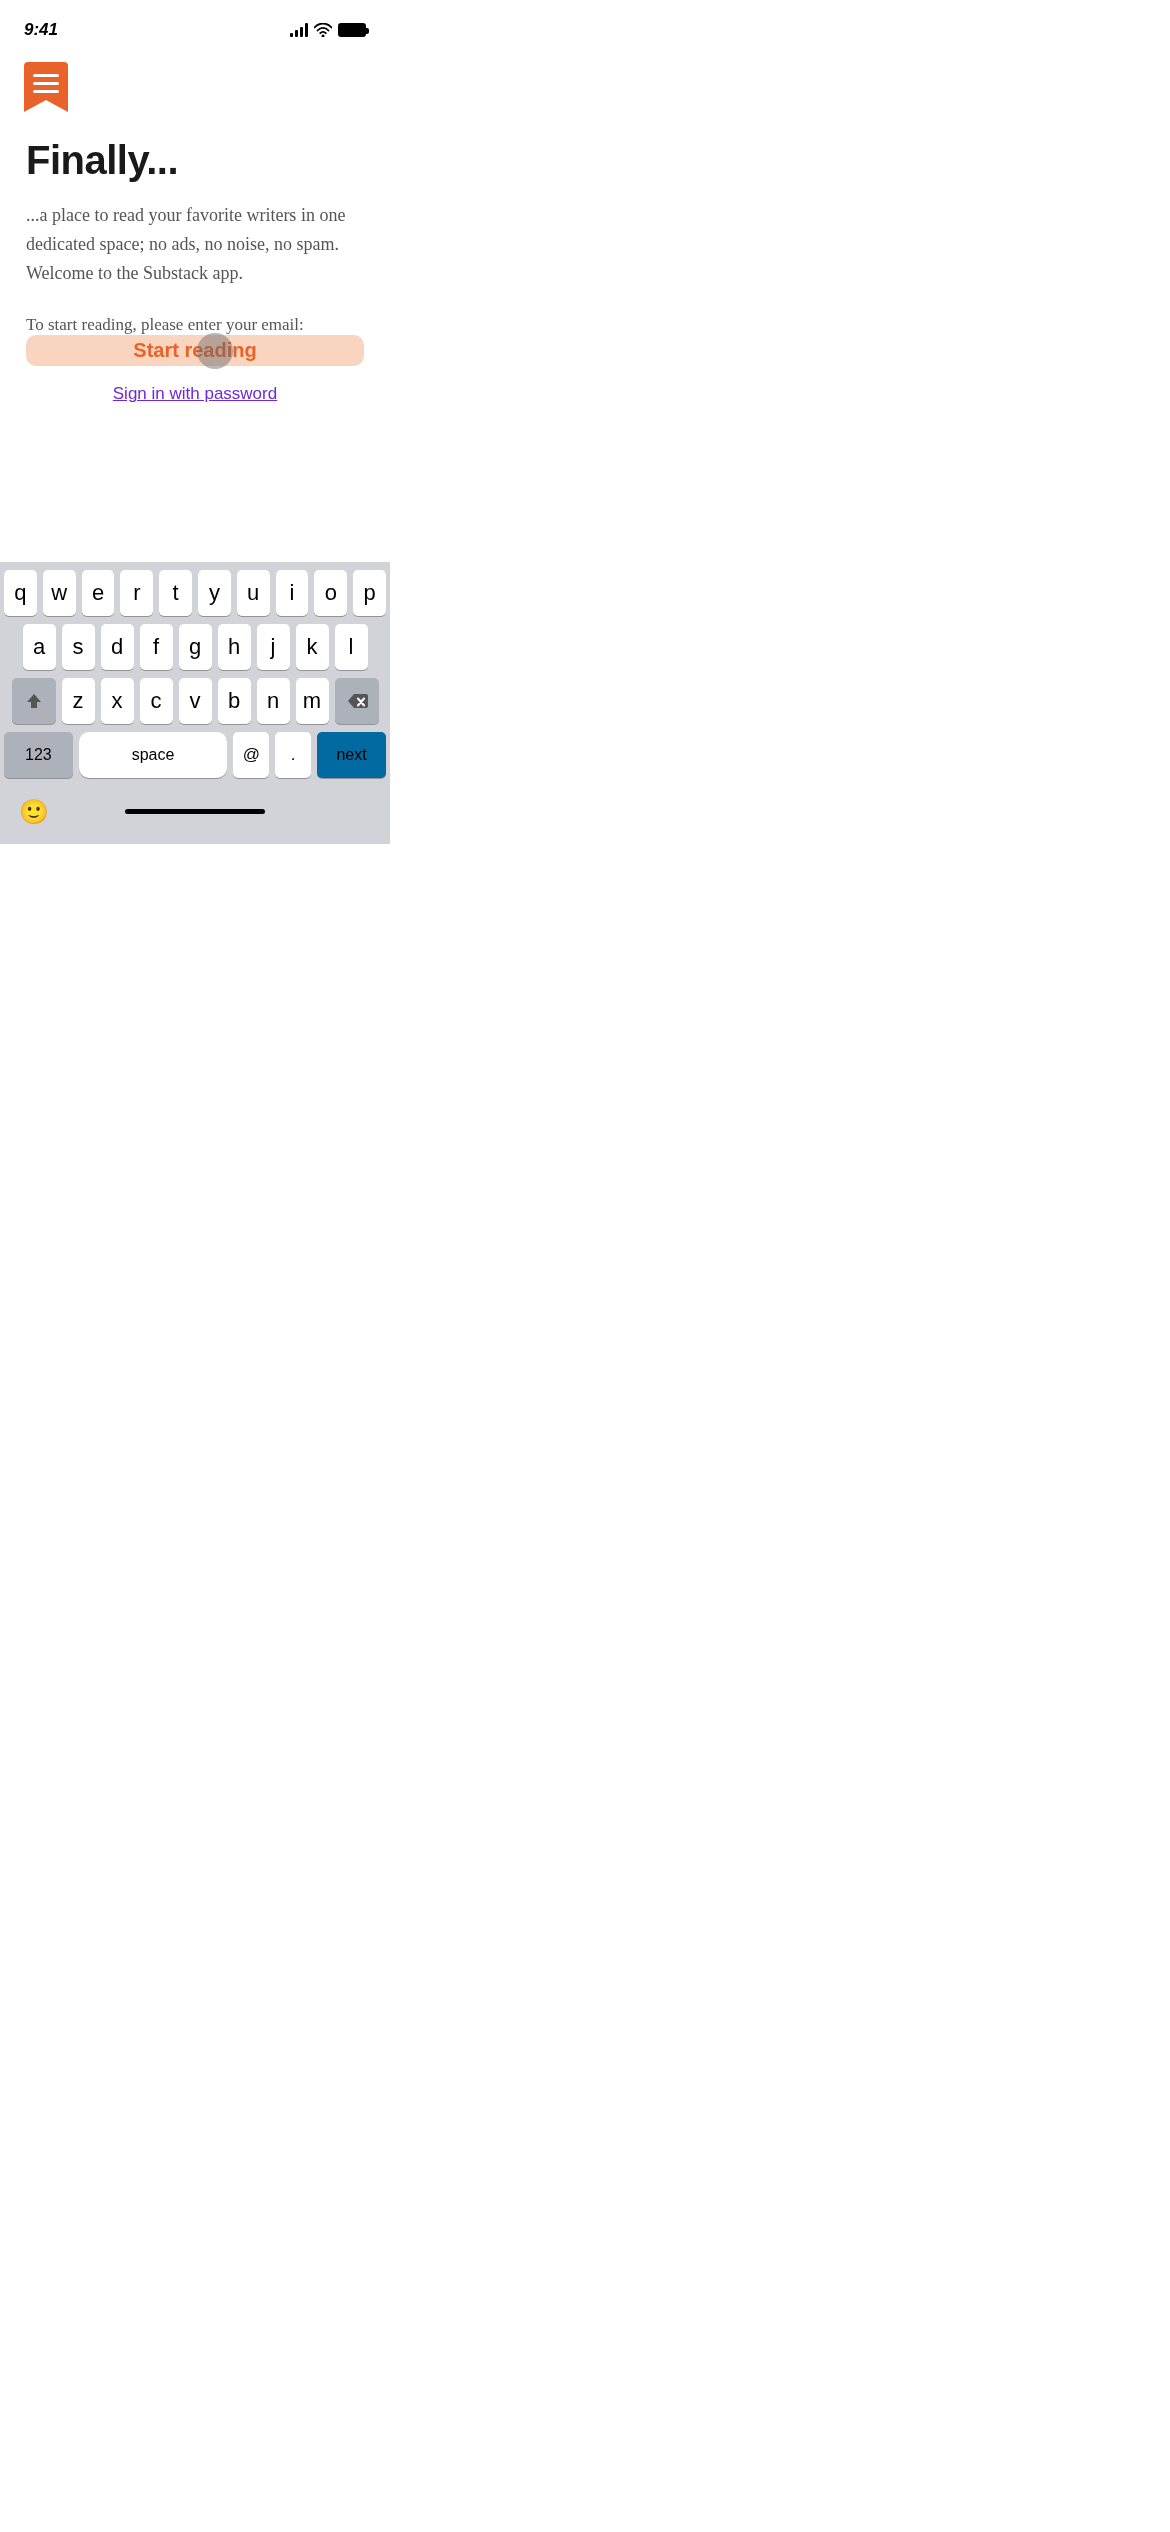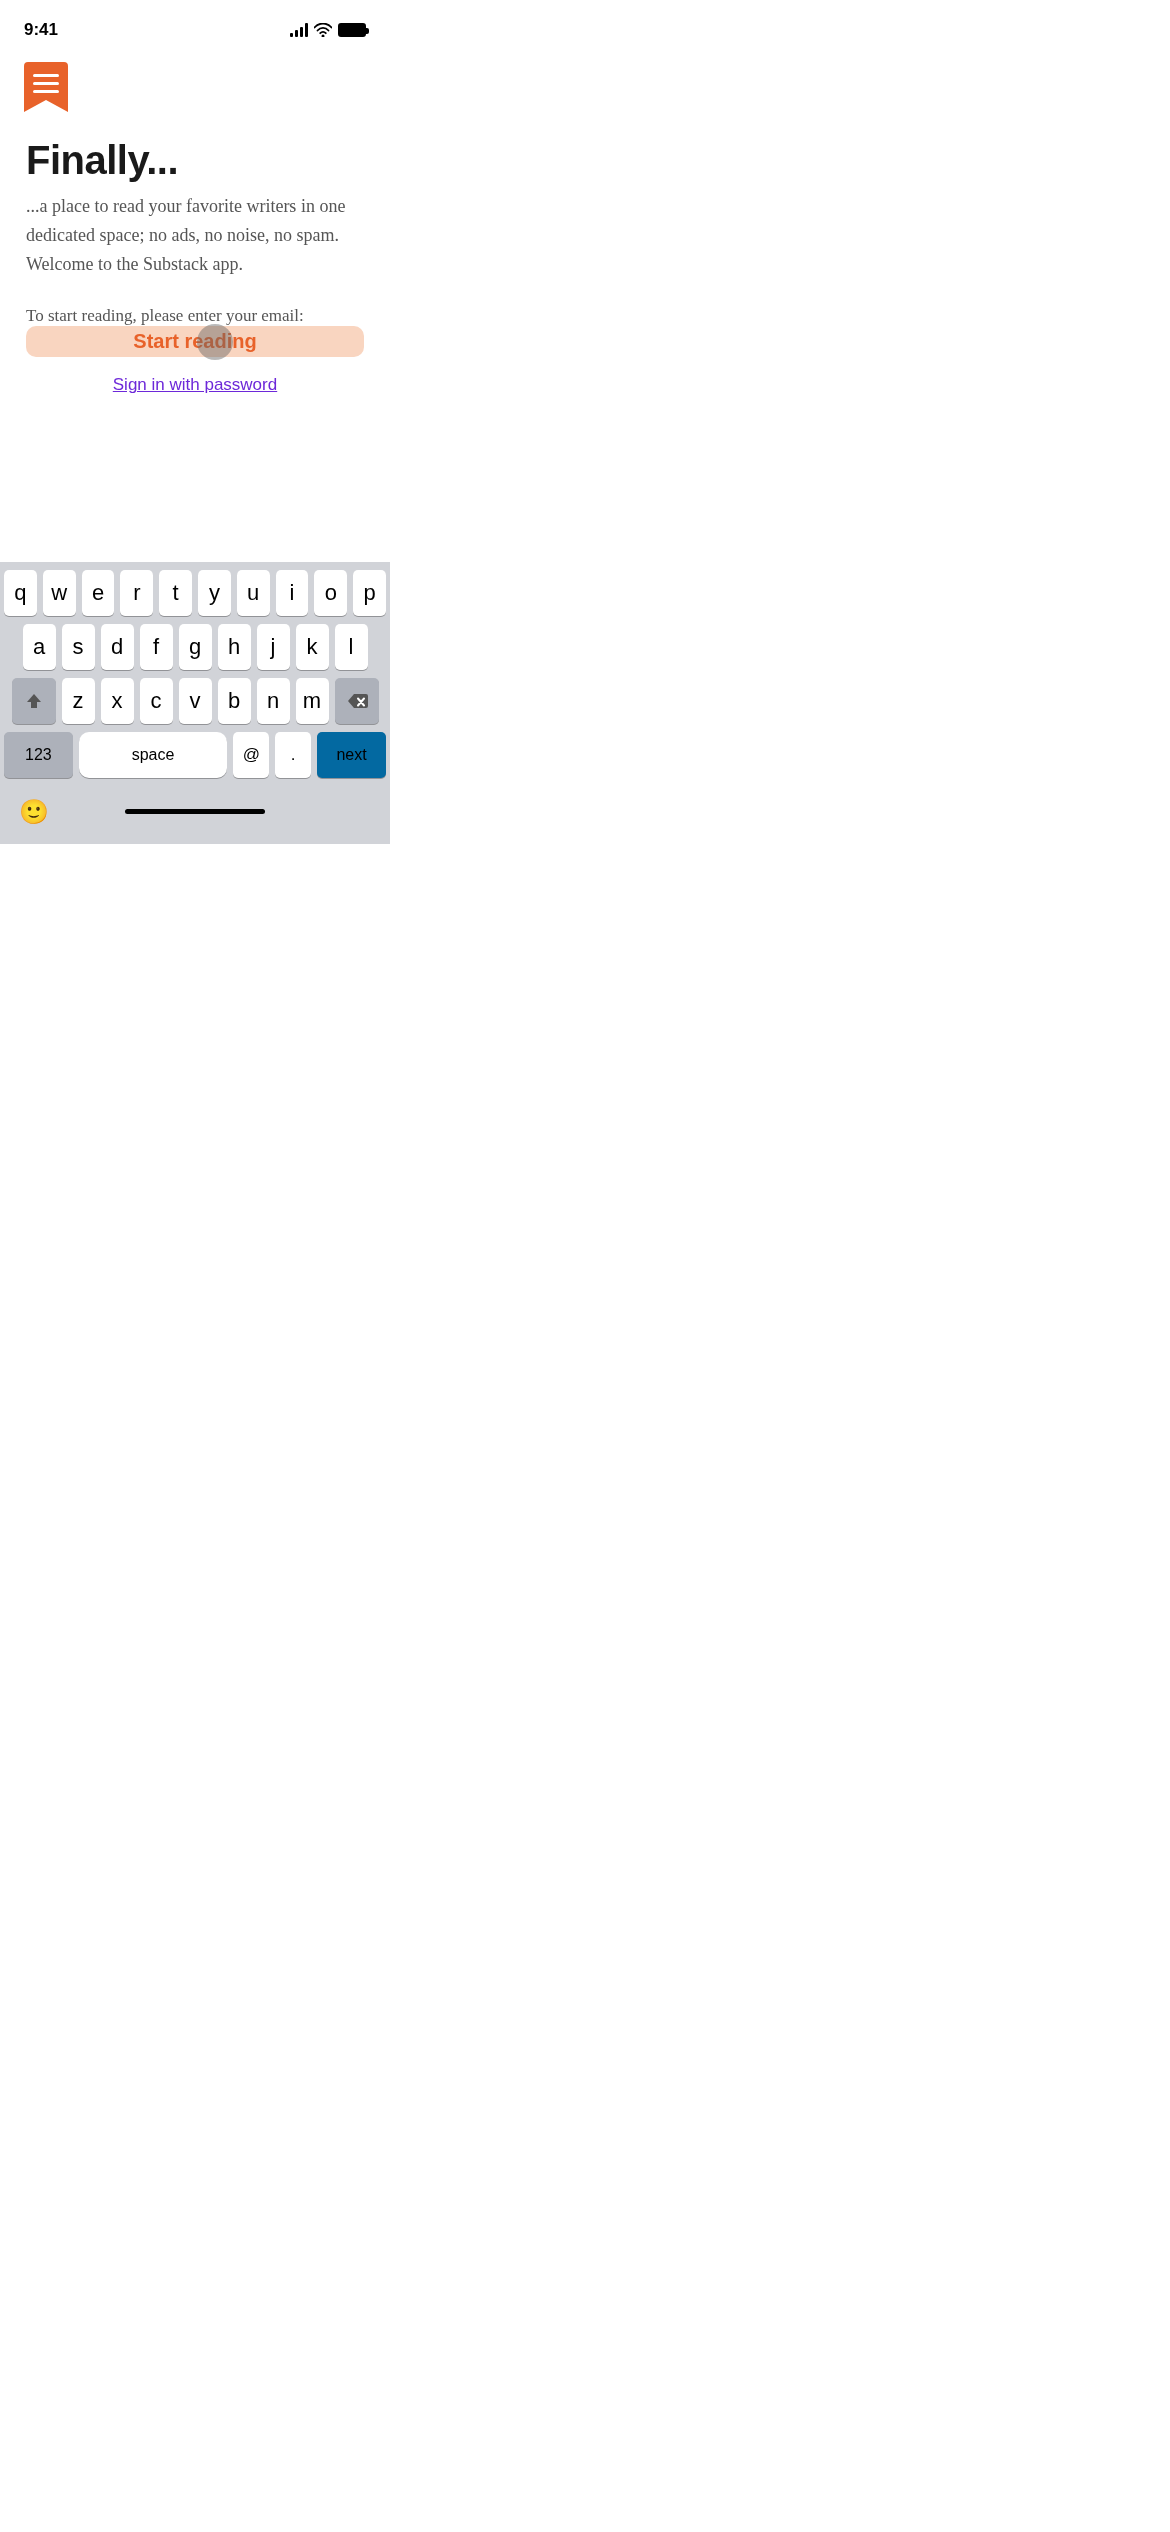--- a/index.html
+++ b/index.html
@@ -14,20 +14,21 @@
       position: relative;
     }
 
     
     .status-bar {
       display: flex;
       justify-content: space-between;
       align-items: center;
       padding: 9px 24px 0;
       height: 50px;
+      font-style: italic;
     }
 
     .status-time {
       font-size: 17px;
       font-weight: 600;
       color: #000;
     }
 
     .status-icons {
       display: flex;
@@ -81,21 +82,21 @@
 
     
     .main-content {
       padding: 28px 26px 0;
     }
 
     .headline {
       font-size: 40px;
       font-weight: 800;
       color: #1a1a1a;
-      margin-bottom: 9px;
+      margin-bottom: 18px;
       letter-spacing: -0.5px;
     }
 
     .description {
       font-size: 18px;
       color: #555;
       line-height: 1.6;
       margin-bottom: 28px;
       font-family: Georgia, 'Times New Roman', serif;
     }

